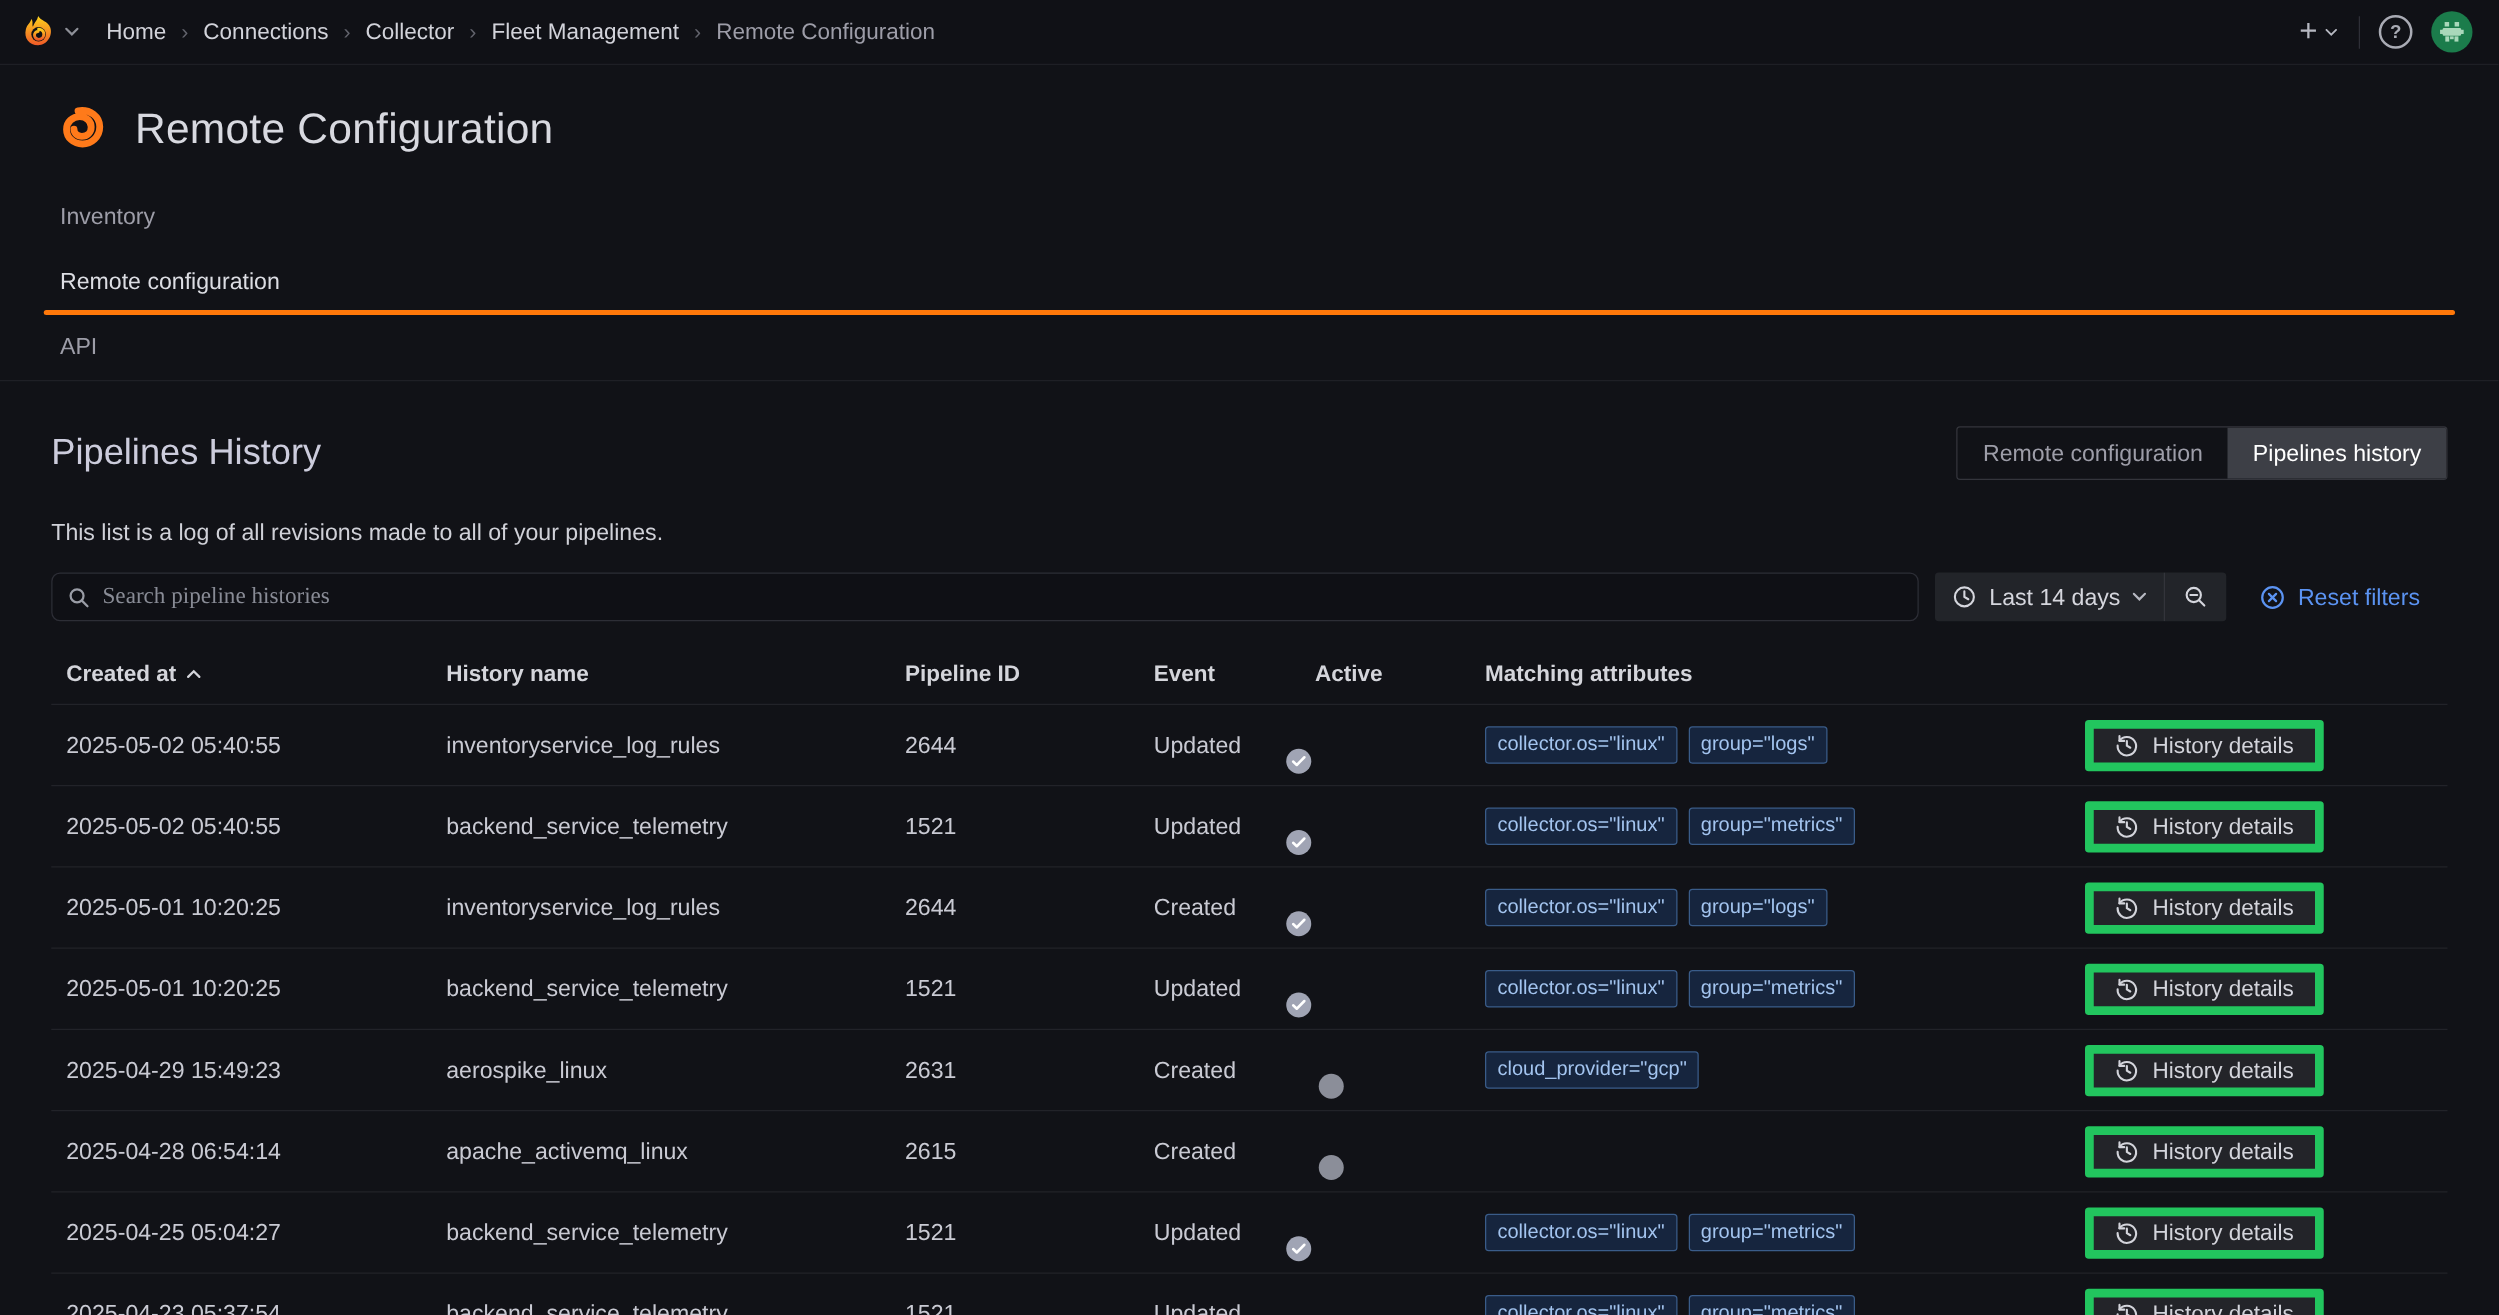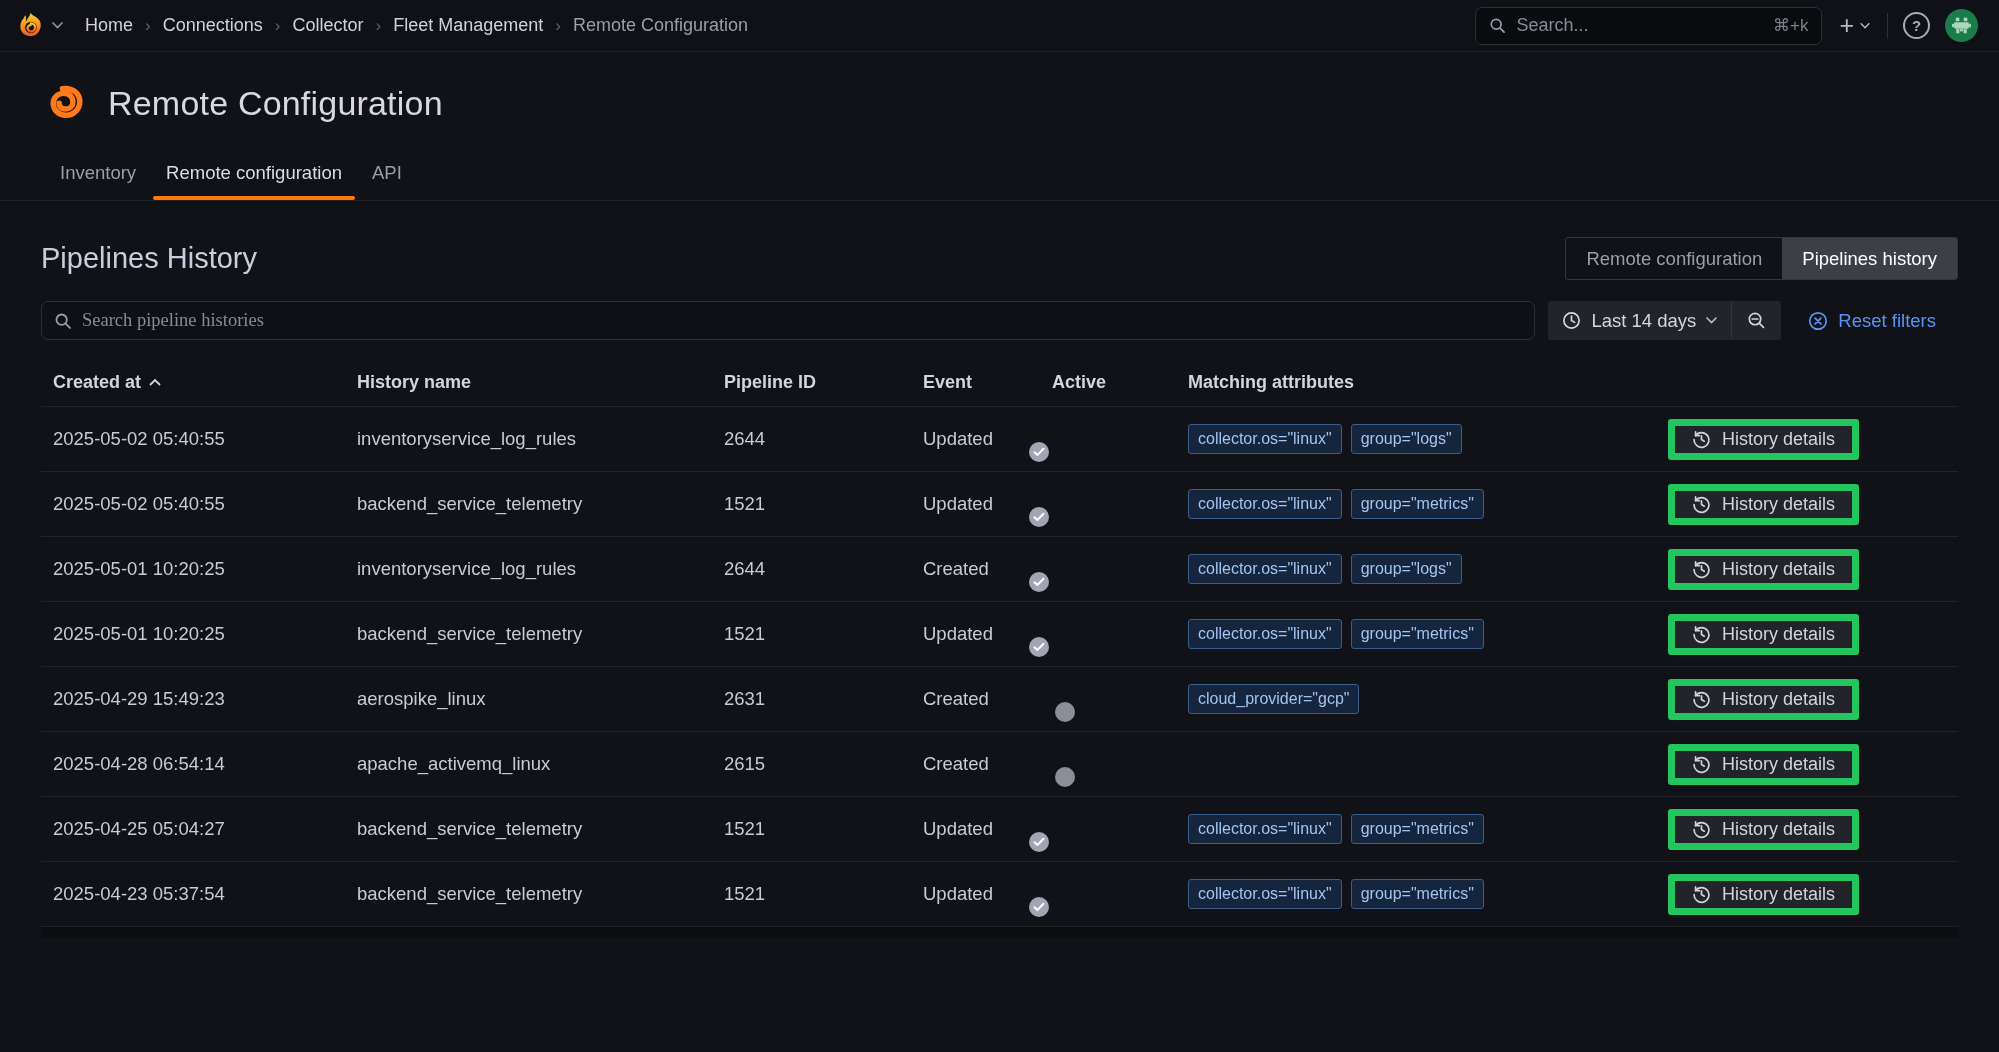--- a/index.html
+++ b/index.html
@@ -51,21 +51,21 @@
     display:flex; align-items:center; justify-content:center; cursor:pointer; overflow:hidden;
   }
 
   
   .page-header { padding: 27px 41px 0; }
   .title-row { display:flex; align-items:center; gap:18px; }
   .page-title { font-size:34px; font-weight:500; color:#d8d9e0; letter-spacing:.2px; }
   .subtitle { margin:11px 0 0 67px; font-size:19px; color:#9d9da8; }
 
   
-  .tabs { display:flex; padding:0 45px; margin-top:20px; border-bottom:1px solid #1f2026; }
+  .tabs { display:flex; padding:0 33px; margin-top:20px; border-bottom:1px solid #1f2026;flex-direction:column; }
   .tab { position:relative; padding:14px 15px 16px; font-size:18.5px; color:#9d9da8; cursor:pointer; }
   .tab.active { color:#dcdde3; font-weight:500; }
   .tab.active::after {
     content:""; position:absolute; left:2px; right:2px; bottom:0;
     height:4px; background:#ff780a; border-radius:2px;
   }
 
   
   .section { padding: 0 41px; }
   .section-head { display:flex; justify-content:space-between; align-items:center; margin-top:36px; }
@@ -163,30 +163,20 @@
       <span class="crumb">Connections</span>
       <span class="crumb-sep">›</span>
       <span class="crumb">Collector</span>
       <span class="crumb-sep">›</span>
       <span class="crumb">Fleet Management</span>
       <span class="crumb-sep">›</span>
       <span class="crumb current">Remote Configuration</span>
     </nav>
   </div>
   <div class="nav-right">
-    <div class="nav-search">
-      <span>
-        <svg width="17" height="17" viewBox="0 0 16 16">
-            <circle cx="6.8" cy="6.8" r="4.6" fill="none" stroke="#9a9da6" stroke-width="1.6"></circle>
-            <line x1="10.4" y1="10.4" x2="14.2" y2="14.2" stroke="#9a9da6" stroke-width="1.6" stroke-linecap="round"></line>
-          </svg>
-      </span>
-      <input type="text" placeholder="Search..." style="">
-      <span class="kbd-shortcut">⌘+k</span>
-    </div>
     <div class="plus-group">
       <span class="plus-glyph">+</span>
       <span>
         <svg width="10" height="6" viewBox="0 0 11 7">
             <path d="M1 1l4.5 4.5L10 1" fill="none" stroke="#b6b8c1" stroke-width="1.7" stroke-linecap="round"></path>
           </svg>
       </span>
     </div>
     <span class="nav-divider"></span>
     <span class="help-btn">?</span>
@@ -224,20 +214,21 @@
 
 <section class="section">
   <div class="section-head">
     <h2 class="section-title">Pipelines History</h2>
     <div class="seg-group">
       <span class="seg-item">Remote configuration</span>
       <span class="seg-item active">Pipelines history</span>
     </div>
   </div>
 
+  <p class="desc">This list is a log of all revisions made to all of your pipelines.</p>
 
   <div class="filter-row">
     <div class="pipeline-search">
       <span>
         <svg width="18" height="18" viewBox="0 0 16 16">
             <circle cx="6.8" cy="6.8" r="4.6" fill="none" stroke="#9a9da6" stroke-width="1.6"></circle>
             <line x1="10.4" y1="10.4" x2="14.2" y2="14.2" stroke="#9a9da6" stroke-width="1.6" stroke-linecap="round"></line>
           </svg>
       </span>
       <input type="text" placeholder="Search pipeline histories" style="">

